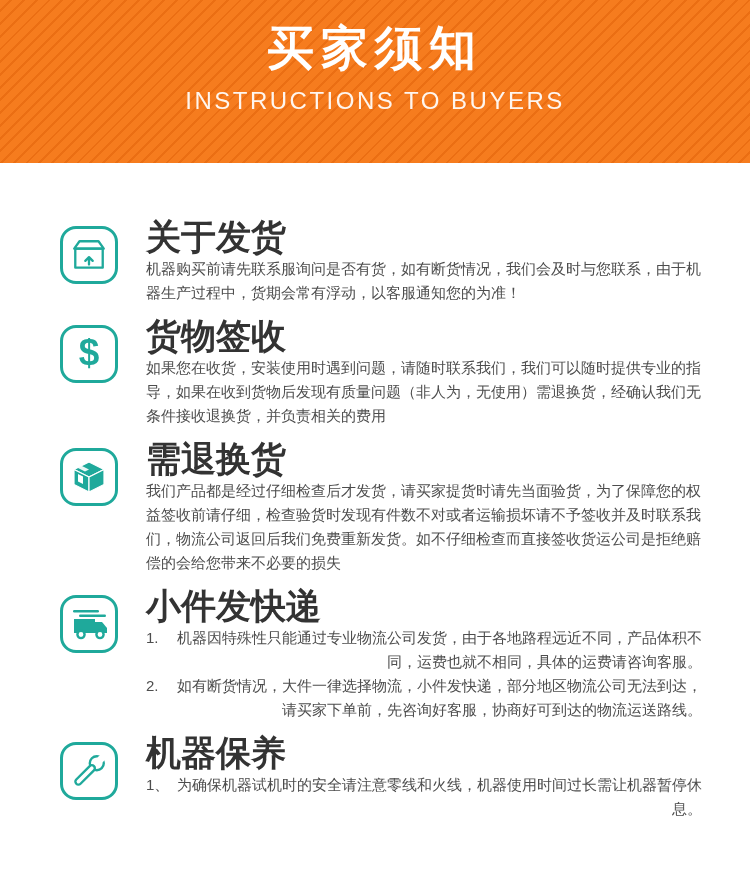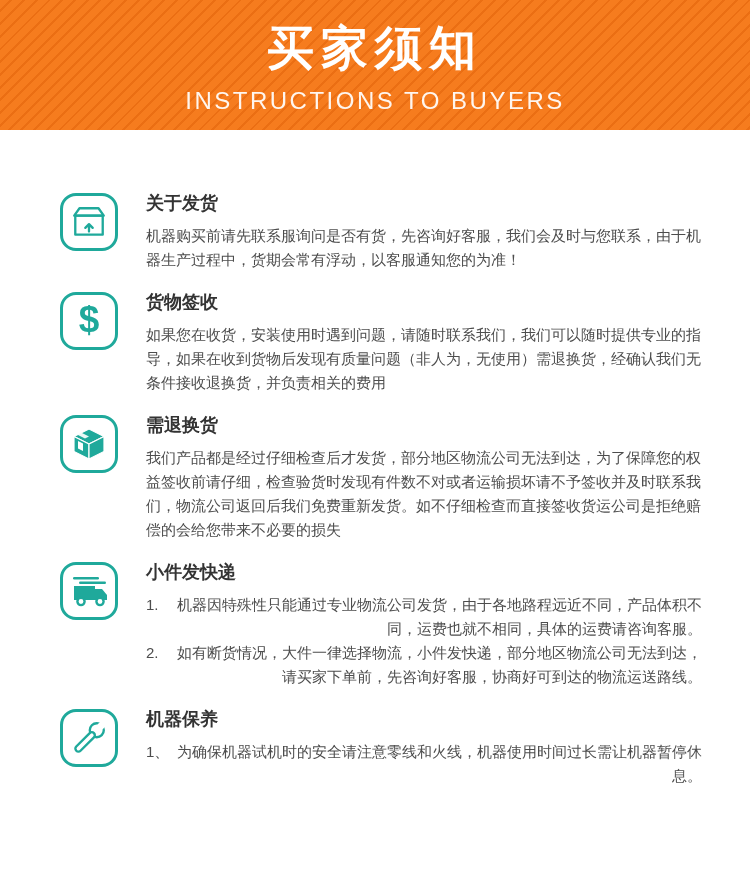--- a/index.html
+++ b/index.html
@@ -1,21 +1,21 @@
 <!DOCTYPE html>
 <html><head>
 <meta charset="utf-8">
 <style>
   * { margin:0; padding:0; box-sizing:border-box; }
   body { background:#ffffff; font-family:"Liberation Sans","DejaVu Sans",sans-serif; }
   .page { width:750px; min-height:873px; background:#ffffff; margin:0 auto; overflow:hidden; }
 
   
   .header {
-    height:130px;
+    height:163px;
     background-color:#f67c1e;
     background-image:repeating-linear-gradient(
       135deg,
       rgba(0,0,0,0) 0px, rgba(0,0,0,0) 7px,
       rgba(226,99,10,0.55) 7px, rgba(226,99,10,0.55) 9px);
     text-align:center;
     color:#ffffff;
   }
   .header-title {
     padding-top:22px;
@@ -38,21 +38,21 @@
   .icon-box {
     flex:0 0 58px; width:58px; height:58px;
     border:3px solid #1fa99b; border-radius:16px;
     display:flex; align-items:center; justify-content:center;
     margin-top:5px; background:#ffffff;
   }
   .icon-label { color:#1fa99b; font-weight:bold; font-size:13px; letter-spacing:0.3px; }
   .icon-dollar { color:#1fa99b; font-weight:bold; font-size:37px; line-height:1; padding-bottom:3px; }
   .section-main { margin-left:28px; flex:1; }
   .section-title {
-    font-size:18px; color:#333333; font-weight:600;
+    font-size:35px; color:#333333; font-weight:600;
     line-height:31px; margin-bottom:5px;
   }
   .section-text { font-size:15px; color:#4d4d4d; line-height:24px; }
   .list-item { display:flex; font-size:15px; color:#4d4d4d; line-height:24px; }
   .list-num { flex:0 0 auto; padding-right:4px; white-space:pre; }
   .list-text { flex:1;text-align:right; }
   svg { display:block; }
 </style>
 </head>
 <body>
@@ -69,21 +69,21 @@
     <div class="section">
       <div class="icon-box">
         <svg width="38" height="38" viewBox="0 0 36 36" fill="none" stroke="#1fa99b" stroke-width="2.2" stroke-linejoin="round" stroke-linecap="round">
           <path d="M9 5 L27 5 L32 12 L4 12 Z"></path>
           <rect x="5" y="12" width="26" height="18"></rect>
           <path d="M18 27 V20.5 M14.5 23.5 L18 20 L21.5 23.5"></path>
         </svg>
       </div>
       <div class="section-main">
         <div class="section-title">关于发货</div>
-        <div class="section-text">机器购买前请先联系服询问是否有货，先咨询好客服，我们会及时与您联系，由于机器生产过程中，货期会常有浮动，以客服通知您的为准！</div>
+        <div class="section-text">机器购买前请先联系服询问是否有货，如有断货情况，我们会及时与您联系，由于机器生产过程中，货期会常有浮动，以客服通知您的为准！</div>
       </div>
     </div>
 
 
     <div class="section">
       <div class="icon-box">
         <span class="icon-dollar">$</span>
       </div>
       <div class="section-main">
         <div class="section-title">货物签收</div>
@@ -96,21 +96,21 @@
         <svg width="40" height="40" viewBox="0 0 40 40">
           <polygon points="20,5 35,12.5 20,20 5,12.5" fill="#1fa99b" stroke="#ffffff" stroke-width="1.2"></polygon>
           <polygon points="5,12.5 20,20 20,35 5,27.5" fill="#1fa99b" stroke="#ffffff" stroke-width="1.2"></polygon>
           <polygon points="20,20 35,12.5 35,27.5 20,35" fill="#1fa99b" stroke="#ffffff" stroke-width="1.2"></polygon>
           <polygon points="9,17 14,19.5 14,27 9,24.5" fill="#ffffff"></polygon>
           <polygon points="12.5,8.8 20,12.5 16,14.5 8.5,10.8" fill="#ffffff" opacity="0.9"></polygon>
         </svg>
       </div>
       <div class="section-main">
         <div class="section-title">需退换货</div>
-        <div class="section-text">我们产品都是经过仔细检查后才发货，部分地区物流公司无法到达，为了保障您的权益签收前请仔细，检查验货时发现有件数不对或者运输损坏请不予签收并及时联系我们，物流公司返回后我们免费重新发货。如不仔细检查而直接签收货运公司是拒绝赔偿的会给您带来不必要的损失</div>
+        <div class="section-text">我们产品都是经过仔细检查后才发货，请买家提货时请先当面验货，为了保障您的权益签收前请仔细，检查验货时发现有件数不对或者运输损坏请不予签收并及时联系我们，物流公司返回后我们免费重新发货。如不仔细检查而直接签收货运公司是拒绝赔偿的会给您带来不必要的损失</div>
       </div>
     </div>
 
     <div class="section">
       <div class="icon-box">
         <svg width="42" height="42" viewBox="0 0 42 42">
           <rect x="5" y="7" width="26" height="2.4" rx="1.2" fill="#1fa99b"></rect>
           <rect x="11" y="11.5" width="27" height="2.4" rx="1.2" fill="#1fa99b"></rect>
           <rect x="6" y="16" width="21" height="14" fill="#1fa99b"></rect>
           <path d="M27 19 h7 l5 6 v5 h-12 z" fill="#1fa99b"></path>

